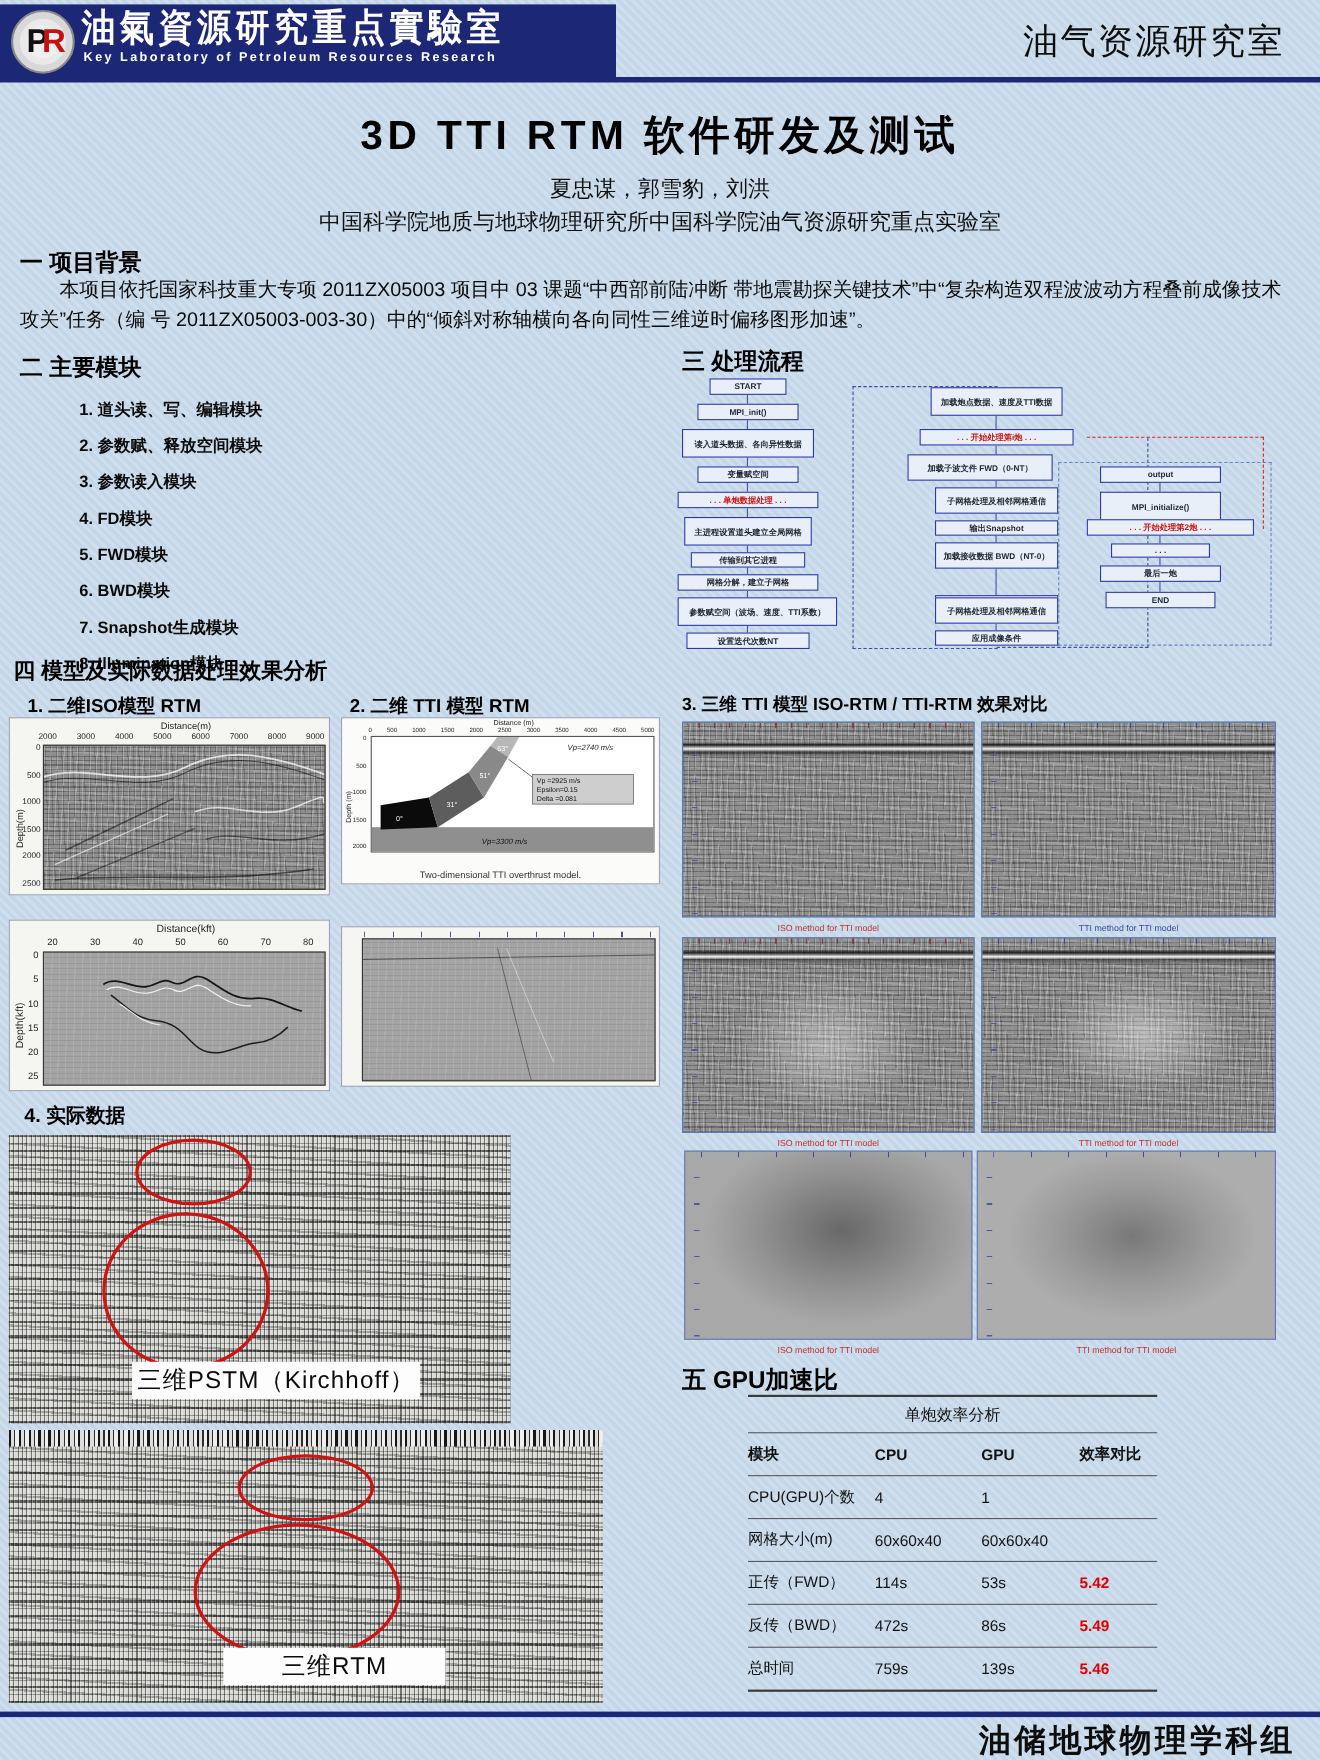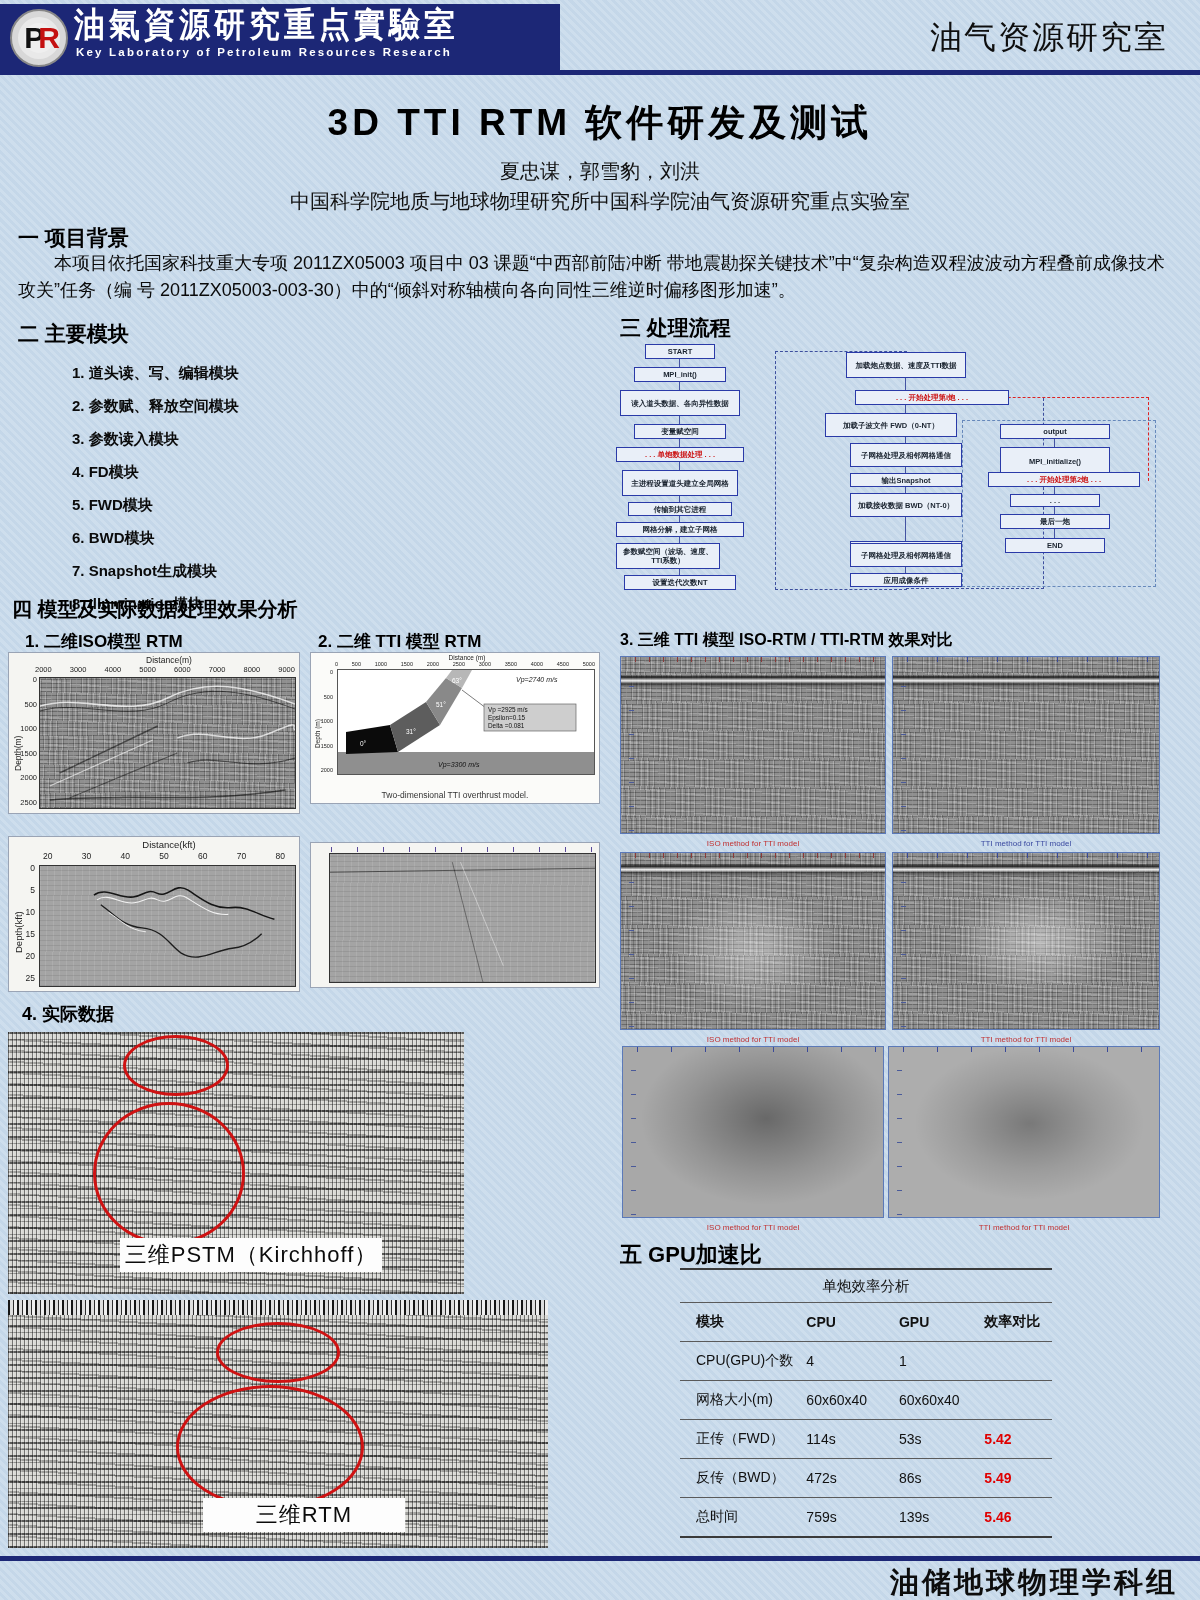--- a/index.html
+++ b/index.html
@@ -70,21 +70,21 @@
   .blob{position:absolute;left:0;right:0;top:0;bottom:0;
     background:radial-gradient(ellipse at 55% 42%,rgba(0,0,0,.38),rgba(0,0,0,.12) 40%,transparent 62%);}
   .ellipse{position:absolute;border:3px solid #cf1212;border-radius:50%;z-index:4;}
   .imglabel{position:absolute;background:#fdfdfd;color:#0b0b0b;display:flex;align-items:center;
     justify-content:center;font-size:22px;z-index:5;letter-spacing:1px;}
   .barcode{position:absolute;left:0;right:0;top:0;height:15px;
     background:repeating-linear-gradient(90deg,#161616 0 2px,#dedede 2px 5px,#2e2e2e 5px 6px,#efefef 6px 9px);}
   
   .gtable{position:absolute;left:680px;top:1268px;width:372px;font-size:14px;color:#111;}
   .trow{display:flex;align-items:center;height:38px;border-bottom:1px solid #5a5a5a;}
-  .trow .c0{width:31%;margin-left:16px;} .trow .c1{width:26%;} .trow .c2{width:24%;} .trow .c3{width:19%;}
+  .trow .c0{width:31%;} .trow .c1{width:26%;} .trow .c2{width:24%;} .trow .c3{width:19%;}
   .ttitle{height:32px;display:flex;align-items:center;justify-content:center;
     border-top:2px solid #3a3a3a;border-bottom:1px solid #5a5a5a;font-size:14.5px;}
   .thead{font-weight:bold;}
   .tlast{border-bottom:2px solid #3a3a3a;}
   .red{color:#e00000;font-weight:bold;}
   .footer-txt{right:22px;top:1563px;font-size:29px;font-weight:bold;color:#0d0d0d;letter-spacing:3px;}
   svg{display:block;}
 </style>
 </head>
 <body>
@@ -130,25 +130,25 @@
   <div class="dash-nav" style="left:962px;top:420px;width:192px;height:165px;border-color:#6688bb"></div>
 
   <div class="fbox" style="left:645px;top:344px;width:70px;height:15px">START</div>
   <div class="fbox" style="left:634px;top:367px;width:92px;height:15px">MPI_init()</div>
   <div class="fbox" style="left:620px;top:390px;width:120px;height:26px">读入道头数据、各向异性数据</div>
   <div class="fbox" style="left:634px;top:424px;width:92px;height:15px">变量赋空间</div>
   <div class="fbox fred" style="left:616px;top:447px;width:128px;height:15px">. . . 单炮数据处理 . . .</div>
   <div class="fbox" style="left:622px;top:470px;width:116px;height:26px">主进程设置道头建立全局网格</div>
   <div class="fbox" style="left:628px;top:502px;width:104px;height:14px">传输到其它进程</div>
   <div class="fbox" style="left:616px;top:522px;width:128px;height:15px">网格分解，建立子网格</div>
-  <div class="fbox" style="left:616px;top:543px;width:104px;height:26px">参数赋空间（波场、速度、TTI系数）</div>
+  <div class="fbox" style="left:616px;top:543px;width:145px;height:26px">参数赋空间（波场、速度、TTI系数）</div>
   <div class="fbox" style="left:624px;top:575px;width:112px;height:15px">设置迭代次数NT</div>
 
   <div class="fbox" style="left:846px;top:352px;width:120px;height:26px">加载炮点数据、速度及TTI数据</div>
-  <div class="fbox fred" style="left:855px;top:390px;width:154px;height:15px">. . . 开始处理第i炮 . . .</div>
+  <div class="fbox fred" style="left:836px;top:390px;width:140px;height:15px">. . . 开始处理第i炮 . . .</div>
   <div class="fbox" style="left:825px;top:413px;width:132px;height:24px">加载子波文件 FWD（0-NT）</div>
   <div class="fbox" style="left:850px;top:443px;width:112px;height:24px">子网格处理及相邻网格通信</div>
   <div class="fbox" style="left:850px;top:473px;width:112px;height:14px">输出Snapshot</div>
   <div class="fbox" style="left:850px;top:493px;width:112px;height:24px">加载接收数据 BWD（NT-0）</div>
   <div class="fbox" style="left:850px;top:541px;width:112px;height:14px">恢复FWD数据</div>
   <div class="fbox" style="left:850px;top:543px;width:112px;height:24px">子网格处理及相邻网格通信</div>
   <div class="fbox" style="left:850px;top:573px;width:112px;height:14px">应用成像条件</div>
 
   <div class="fbox" style="left:1000px;top:424px;width:110px;height:15px">output</div>
   <div class="fbox" style="left:1000px;top:447px;width:110px;height:29px">MPI_initialize()</div>

